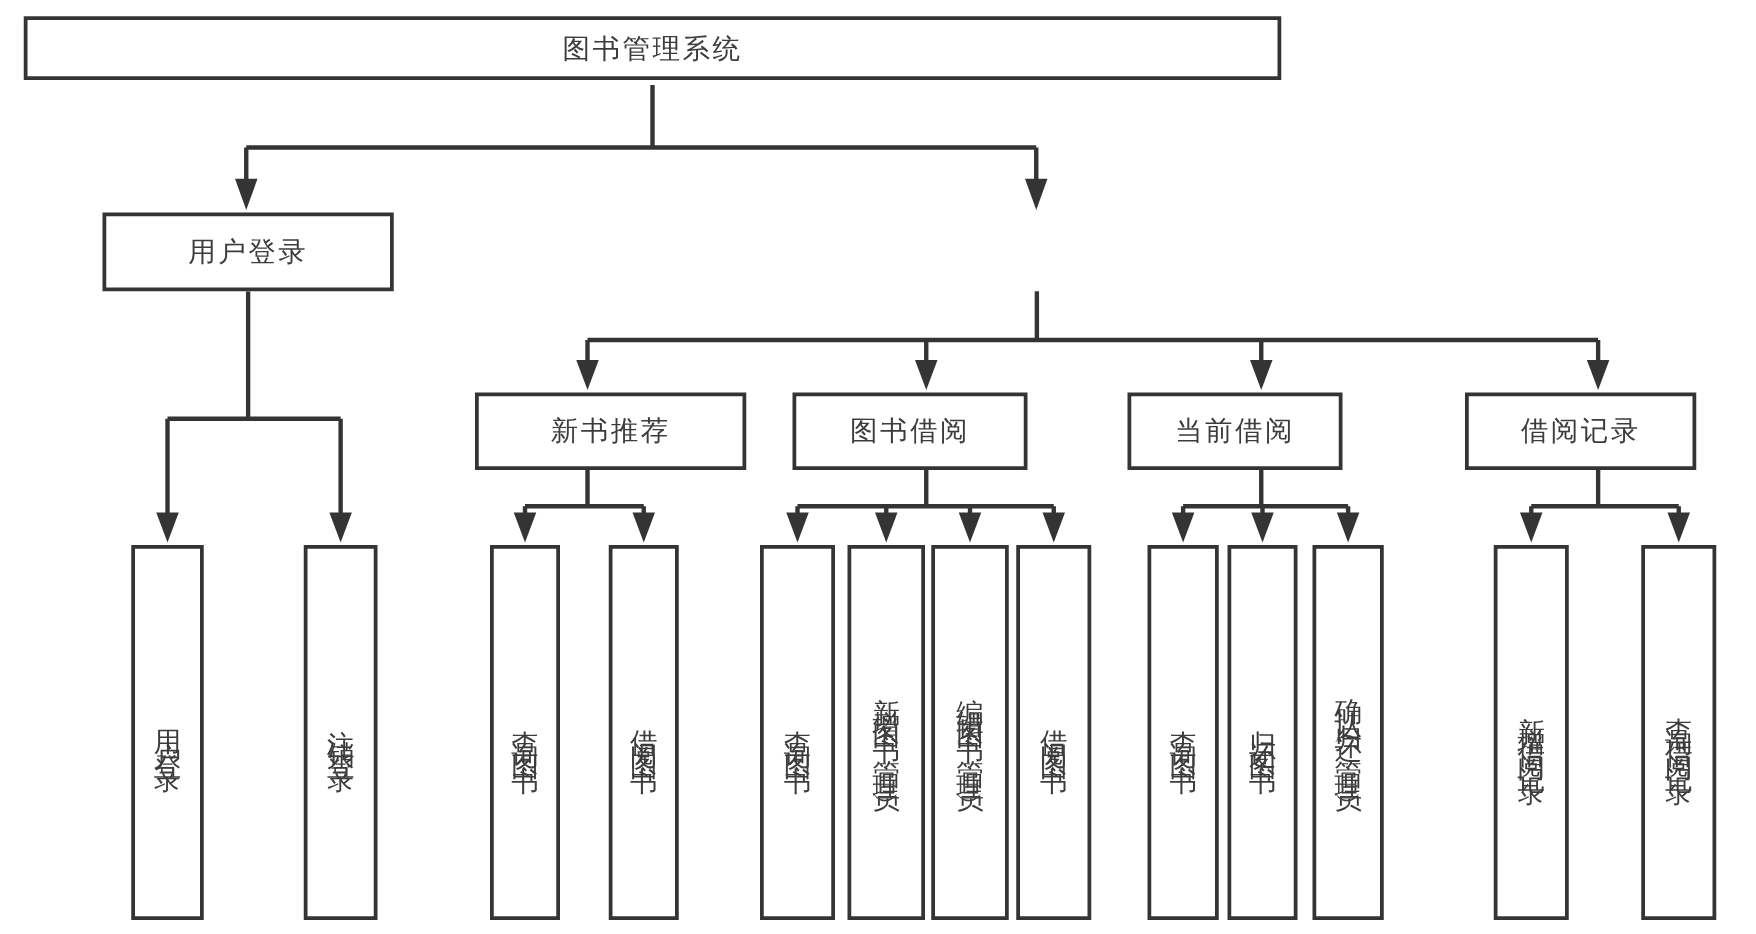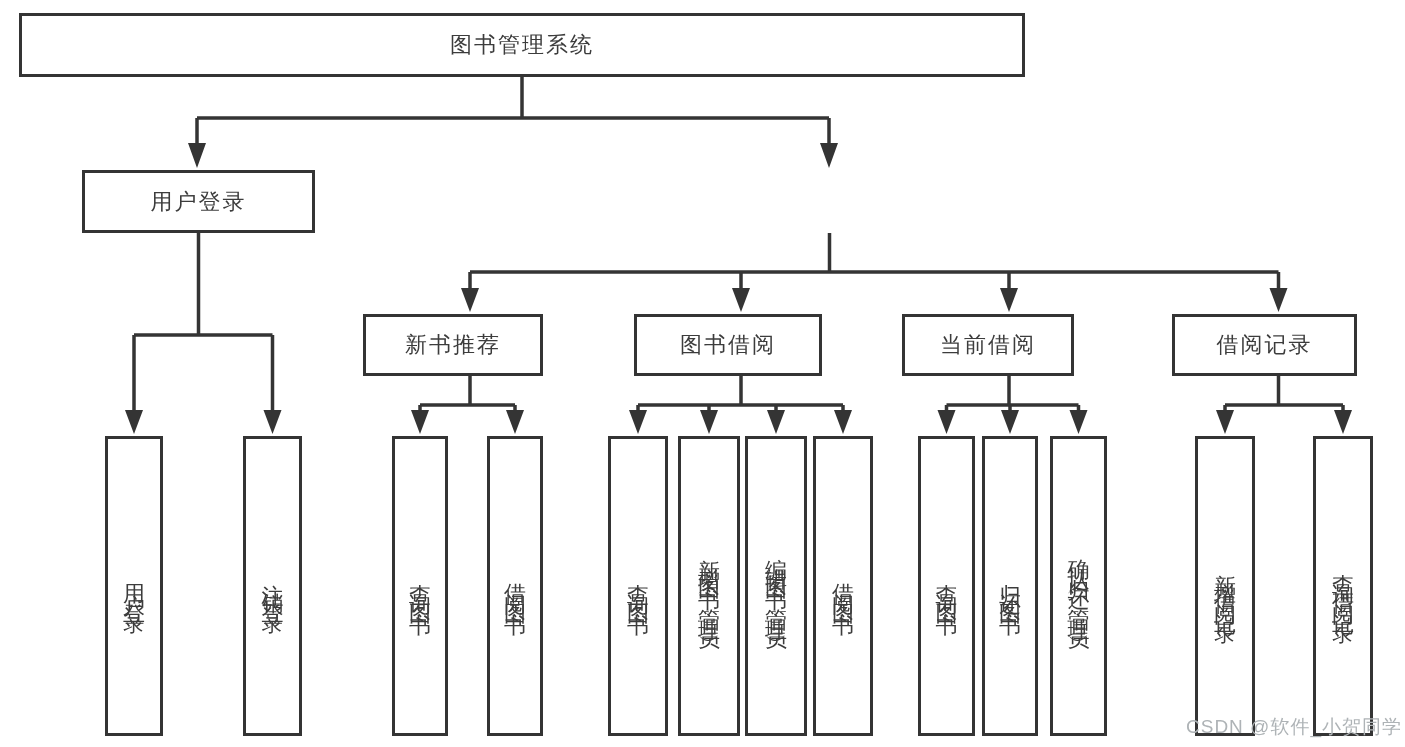--- a/index.html
+++ b/index.html
@@ -98,29 +98,29 @@
              M700 410 L718 410 L709 434 Z
              M767 410 L785 410 L776 434 Z
              M834 410 L852 410 L843 434 Z
              M937.5 410 L955.5 410 L946.5 434 Z
              M1001 410 L1019 410 L1010 434 Z
              M1069.5 410 L1087.5 410 L1078.5 434 Z
              M1216 410 L1234 410 L1225 434 Z
              M1334 410 L1352 410 L1343 434 Z"></path>
   </svg>
 
-  <div class="node" style="left:19px; top:13px; width:1006px; height:64px">
+  <div class="node" style="left:19px; top:13px; width:1006px; height:51px">
     <span class="hlabel">图书管理系统</span>
   </div>
 
   <div class="node" style="left:82px; top:170px; width:233px; height:63px">
     <span class="hlabel">用户登录</span>
   </div>
 
-  <div class="node lvl3" style="left:363px; width:180px">
+  <div class="node lvl3" style="left:380px; width:217px">
     <span class="hlabel">新书推荐</span>
   </div>
   <div class="node lvl3" style="left:634px; width:188px">
     <span class="hlabel">图书借阅</span>
   </div>
   <div class="node lvl3" style="left:902px; width:172px">
     <span class="hlabel">当前借阅</span>
   </div>
   <div class="node lvl3" style="left:1172px; width:185px">
     <span class="hlabel">借阅记录</span>
@@ -163,15 +163,14 @@
     <span class="vlabel">确认归还（管理员）</span>
   </div>
 
   <div class="node leaf" style="left:1195px; width:60px">
     <span class="vlabel">新增借阅记录</span>
   </div>
   <div class="node leaf" style="left:1313px; width:60px">
     <span class="vlabel">查询借阅记录</span>
   </div>
 
-  <div id="watermark">CSDN @软件_小贺同学</div>
 
 </div>
 
 </body></html>

